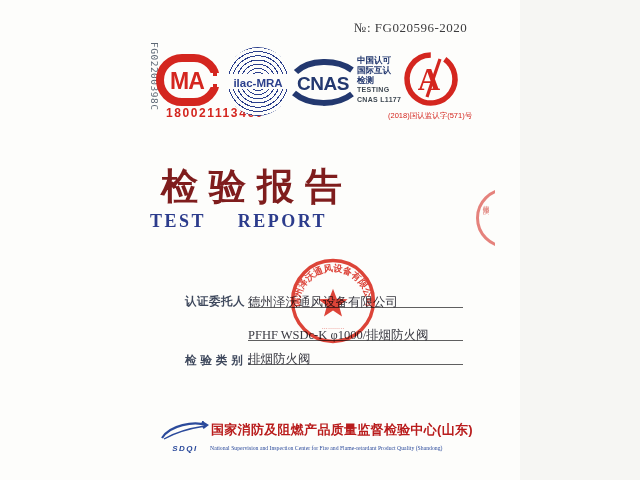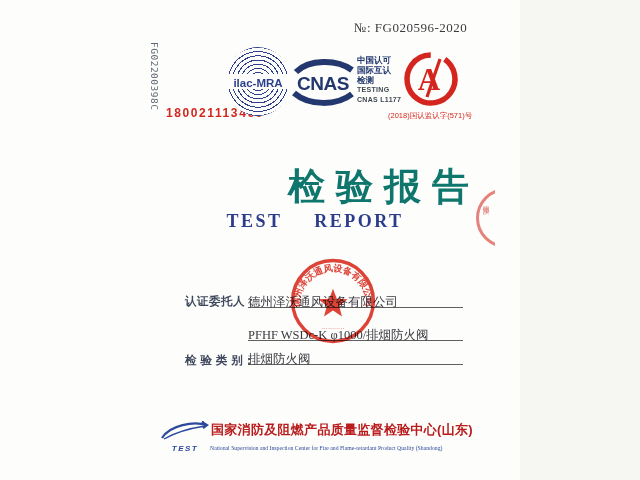--- a/index.html
+++ b/index.html
@@ -63,27 +63,27 @@
   }
 
   .cal-caption{
     left:388px;top:111px;width:86px;text-align:left;
     font-family:"Liberation Sans",sans-serif;
     font-size:7.5px;color:#d4261f;
   }
 
   
   .title-cn{
-    left:150px;top:162px;width:330px;text-align:right;
+    left:150px;top:162px;width:330px;text-align:left;
     font-family:Liberation Mono, monospace;
-    font-size:37px;font-weight:bold;color:#0f766e;
+    font-size:37px;font-weight:bold;color:#7f1d1d;
     letter-spacing:11px;text-indent:11px;
   }
   .title-en{
-    left:150px;top:211px;width:330px;text-align:center;
+    left:150px;top:211px;width:330px;
     font-family:"Liberation Serif",serif;
     font-size:18px;font-weight:bold;color:#2c3c8c;
     letter-spacing:2.5px;word-spacing:9px;white-space:pre;
   }
 
   
   .row-label{
     font-family:"Liberation Serif",serif;
     font-size:11.5px;color:#3e4а5c;
     color:#3e485c;letter-spacing:.5px;font-weight:bold;
@@ -136,20 +136,28 @@
 <div class="page">
 
   <div class="abs report-no">
     <span>№:</span>
     <span> </span>
     <span>FG020596-2020</span>
   </div>
 
   <div class="abs side-code">FG02200398C</div>
 
+  <div class="abs cma-wrap">
+    <svg width="64" height="52" viewBox="0 0 64 52">
+      <rect x="4" y="4" width="56" height="44" rx="22" ry="22" fill="none" stroke="#d4261f" stroke-width="8"></rect>
+      <rect x="54" y="19" width="10" height="14" fill="#fdfdfb"></rect>
+      <path d="M57,19 h4 v3 h-4 z M57,30 h4 v3 h-4 z" fill="#d4261f"></path>
+      <text x="31" y="35" text-anchor="middle" font-family="Liberation Sans, sans-serif" font-size="23" font-weight="bold" fill="#d4261f" letter-spacing="-1">MA</text>
+    </svg>
+  </div>
   <div class="abs cma-num">180021113460</div>
 
   <div class="abs ilac">
     <div class="ilac-band">
       <span>ilac-MRA</span>
     </div>
   </div>
 
   <div class="abs" style="left:291px;top:57px;width:64px;height:50px;">
     <svg width="64" height="50" viewBox="0 0 64 50">
@@ -213,17 +221,17 @@
       <text x="43" y="72" text-anchor="middle" font-size="6" fill="#dc352a">···········</text>
     </svg>
   </div>
 
   <div class="abs footer-logo">
     <svg width="50" height="23" viewBox="0 0 50 23">
       <path d="M2,17 C10,4 34,0 46,4 L42,1 L47,4 L43,7" fill="none" stroke="#2b4a9b" stroke-width="2.2"></path>
       <path d="M4,18 C16,11 32,7 45,5" fill="none" stroke="#2b4a9b" stroke-width="1.4"></path>
     </svg>
   </div>
-  <div class="abs footer-sdqi">TEST</div>
+  <div class="abs footer-sdqi">SDQI</div>
   <div class="abs footer-cn">国家消防及阻燃产品质量监督检验中心(山东)</div>
   <div class="abs footer-en">National Supervision and Inspection Center for Fire and Flame-retardant Product Quality (Shandong)</div>
 
 </div>
 
 </body></html>

